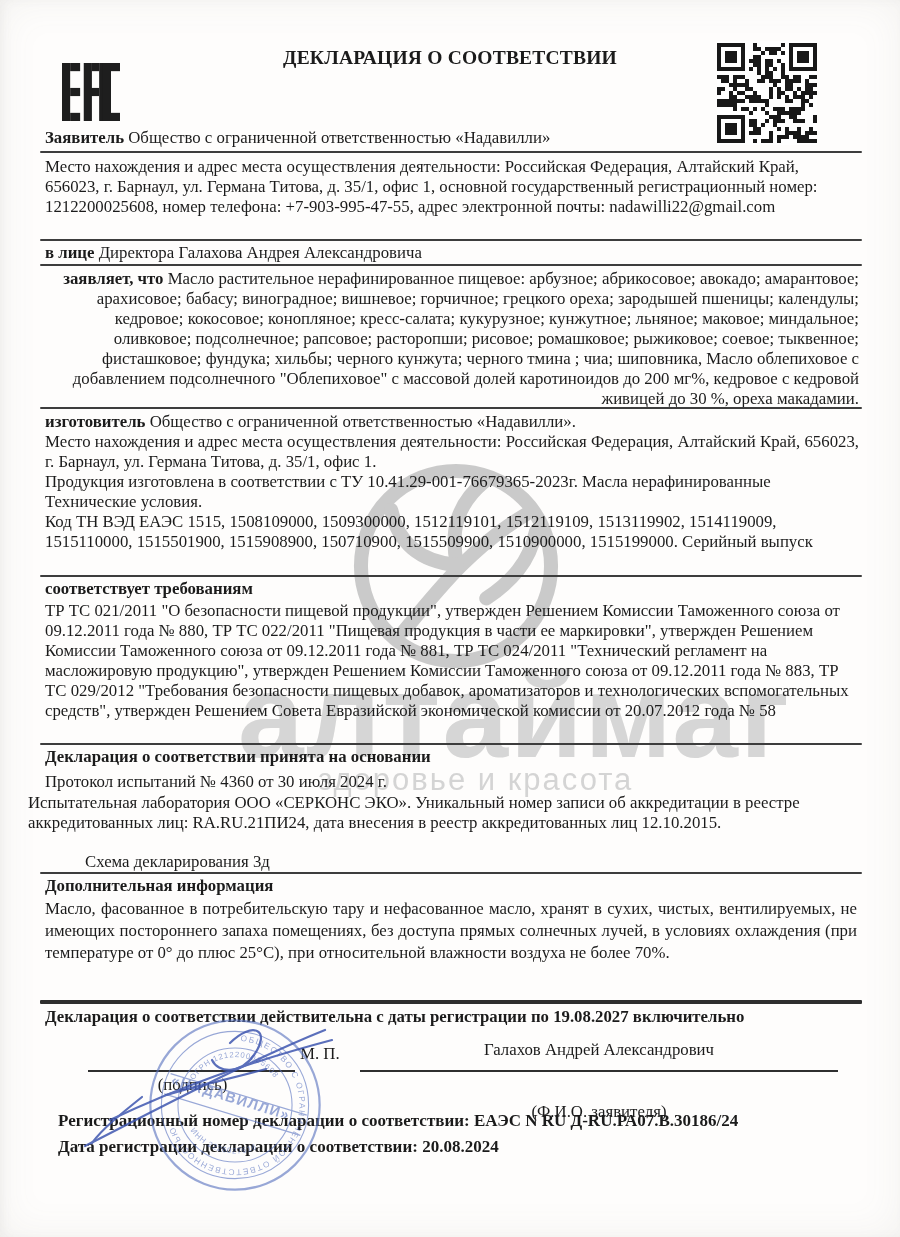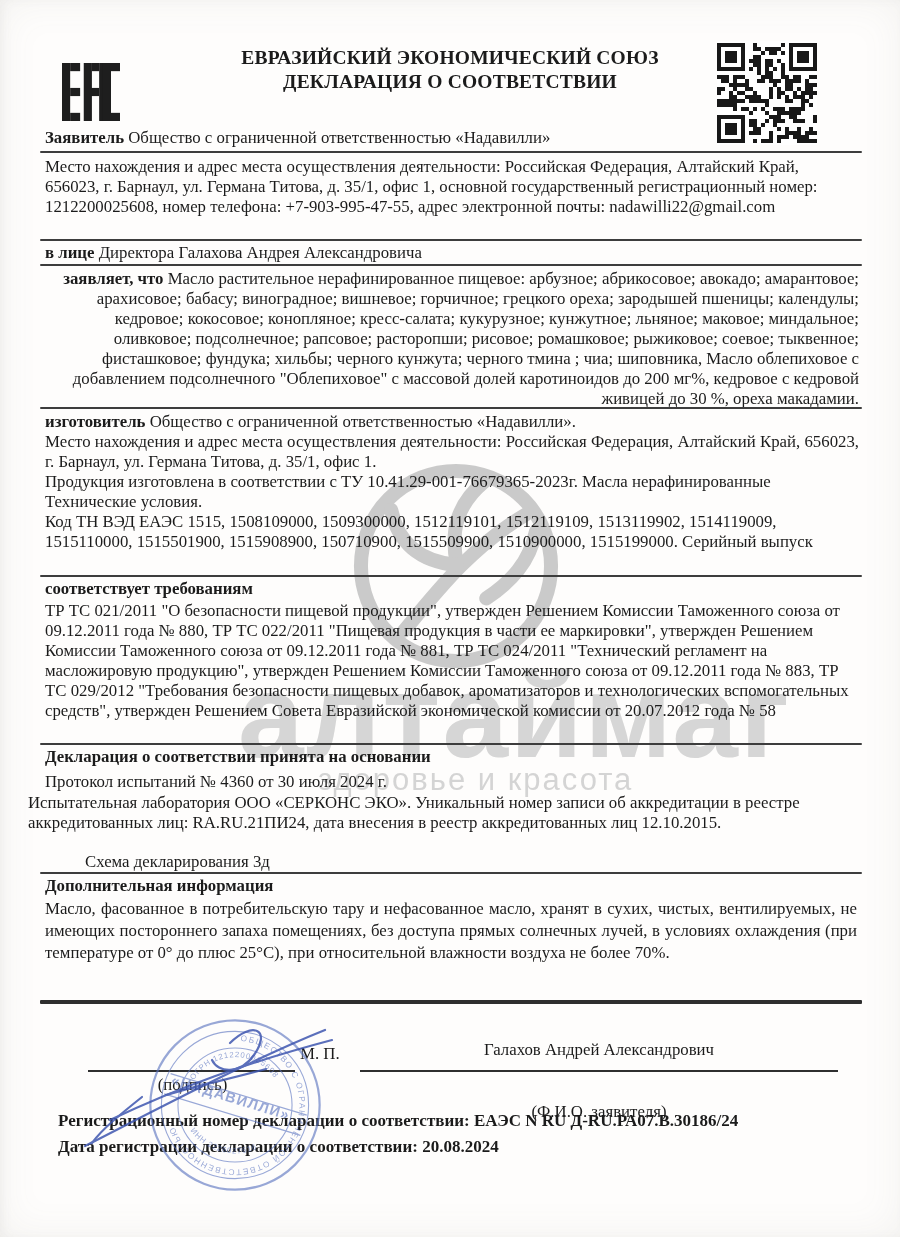--- a/index.html
+++ b/index.html
@@ -63,21 +63,20 @@
         <rect x="32" y="27.5" width="9" height="9"></rect>
         <rect x="32" y="0" width="9" height="64" transform="translate(9,0)"></rect>
         <rect x="45" y="0" width="9" height="64" transform="translate(-45,0) translate(45,0)"></rect>
         <rect x="54" y="0" width="10" height="9"></rect>
         <rect x="54" y="55" width="10" height="9"></rect>
         <rect x="45" y="0" width="9" height="64"></rect>
       </g>
     </svg>
 
     <div class="title abs" style="top:46px;">
-      <div>ЕВРАЗИЙСКИЙ ЭКОНОМИЧЕСКИЙ СОЮЗ</div>
       <div>ДЕКЛАРАЦИЯ О СООТВЕТСТВИИ</div>
     </div>
 
     <svg class="abs" style="left:717px;top:41px;" width="100" height="104" viewBox="0 0 100 104">
       <rect x="0" y="0" width="100" height="104" fill="#fff"></rect>
       <g id="qr-modules" fill="#181818" transform="translate(0,2)">
           <rect x="36" y="0" width="4" height="4"></rect>
           <rect x="64" y="0" width="4" height="4"></rect>
           <rect x="36" y="4" width="4" height="4"></rect>
           <rect x="40" y="4" width="4" height="4"></rect>
@@ -339,20 +338,21 @@
     <div class="abs txt b" style="left:45px;top:747px;">Декларация о соответствии принята на основании</div>
     <div class="abs txt" style="left:45px;top:772px;width:814px;">Протокол испытаний № 4360 от 30 июля 2024 г.</div>
     <div class="abs txt" style="left:28px;top:793px;width:814px;">Испытательная лаборатория ООО «СЕРКОНС ЭКО». Уникальный номер записи об аккредитации в реестре аккредитованных лиц: RA.RU.21ПИ24, дата внесения в реестр аккредитованных лиц 12.10.2015.</div>
     <div class="abs txt" style="left:45px;top:852px;margin-left:40px;">Схема декларирования 3д</div>
     <div class="rule" style="top:872px;"></div>
 
     <div class="abs txt b" style="left:45px;top:876px;">Дополнительная информация</div>
     <div class="abs txt just" style="left:45px;top:898px;width:812px;line-height:22px;">Масло, фасованное в потребительскую тару и нефасованное масло, хранят в сухих, чистых, вентилируемых, не имеющих постороннего запаха помещениях, без доступа прямых солнечных лучей, в условиях охлаждения (при температуре от 0° до плюс 25°С), при относительной влажности воздуха не более 70%.</div>
     <div class="rule thick" style="top:1000px;"></div>
 
+    <div class="abs txt b" style="left:45px;top:1007px;width:814px;">Декларация о соответствии действительна с даты регистрации по 19.08.2027 включительно</div>
 
     <div class="sig-line" style="left:88px;top:1070px;width:207px;"></div>
     <div class="abs caption center-box" style="left:110px;top:1075px;width:165px;">(подпись)</div>
     <div class="abs caption" style="left:300px;top:1044px;">М. П.</div>
     <div class="abs caption center-box" style="left:360px;top:1040px;width:478px;">Галахов Андрей Александрович</div>
     <div class="sig-line" style="left:360px;top:1070px;width:478px;"></div>
     <div class="abs caption center-box" style="left:360px;top:1074px;width:478px;margin-top:28px;">(Ф.И.О. заявителя)</div>
 
     <div class="abs regline" style="left:58px;top:1108px;width:814px;">
       <span>Регистрационный номер декларации о соответствии:</span>

